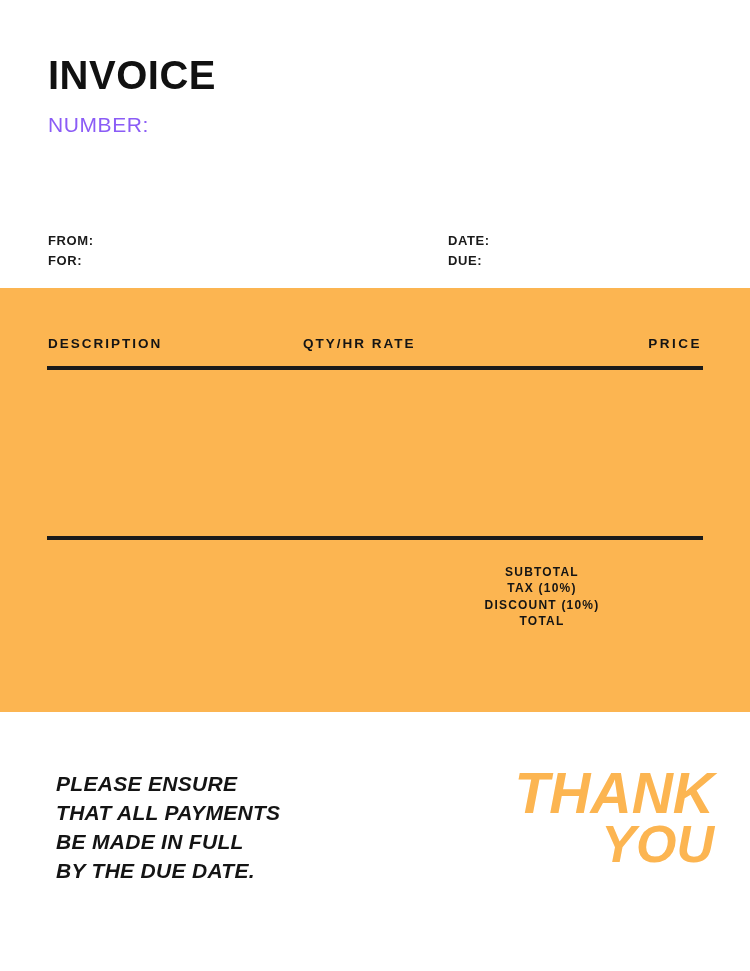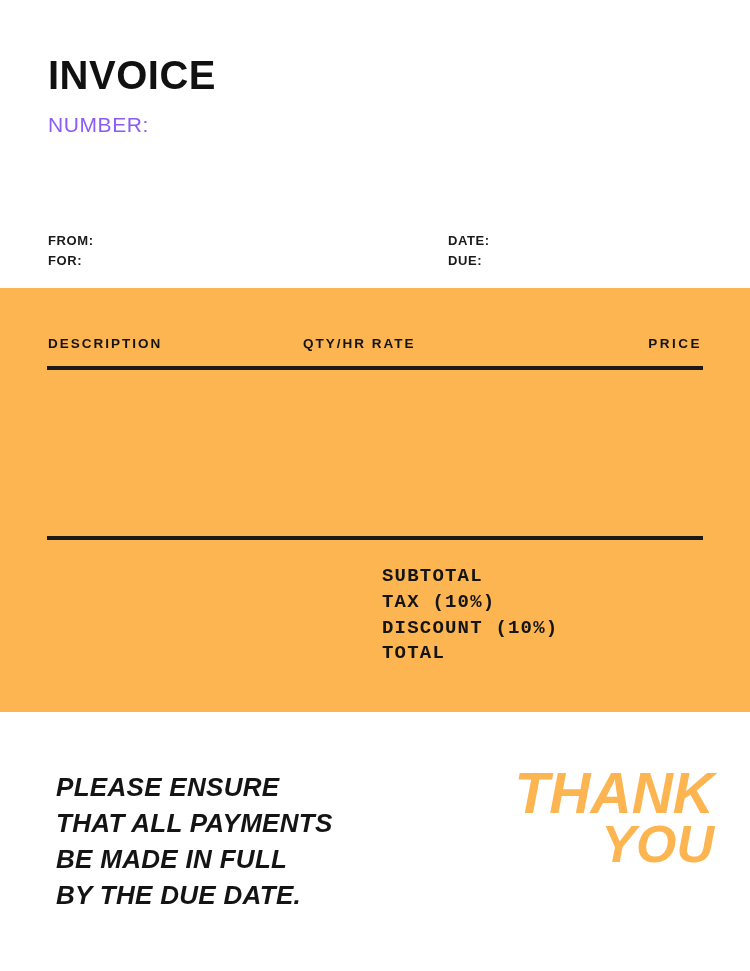--- a/index.html
+++ b/index.html
@@ -97,36 +97,36 @@
     background: #1a1a1a;
   }
   .rule-top { top: 366px; }
   .rule-bottom { top: 536px; }
 
   .totals {
     position: absolute;
     right: 48px;
     top: 564px;
     width: 320px;
-    text-align: left;
-    font-family: Liberation Mono, monospace;
-    font-size: 19px;
+    text-align: center;
+    font-family: Liberation Sans, sans-serif;
+    font-size: 12px;
     font-weight: bold;
     letter-spacing: 1.2px;
     line-height: 1.36;
     color: #141414;
   }
 
   
   .footer-note {
     position: absolute;
     left: 56px;
     top: 770px;
     width: 340px;
-    font-size: 26px;
+    font-size: 21px;
     font-weight: bold;
     font-style: italic;
     line-height: 1.38;
     letter-spacing: 0.3px;
     color: #141414;
   }
 
   .thankyou {
     position: absolute;
     right: 36px;

